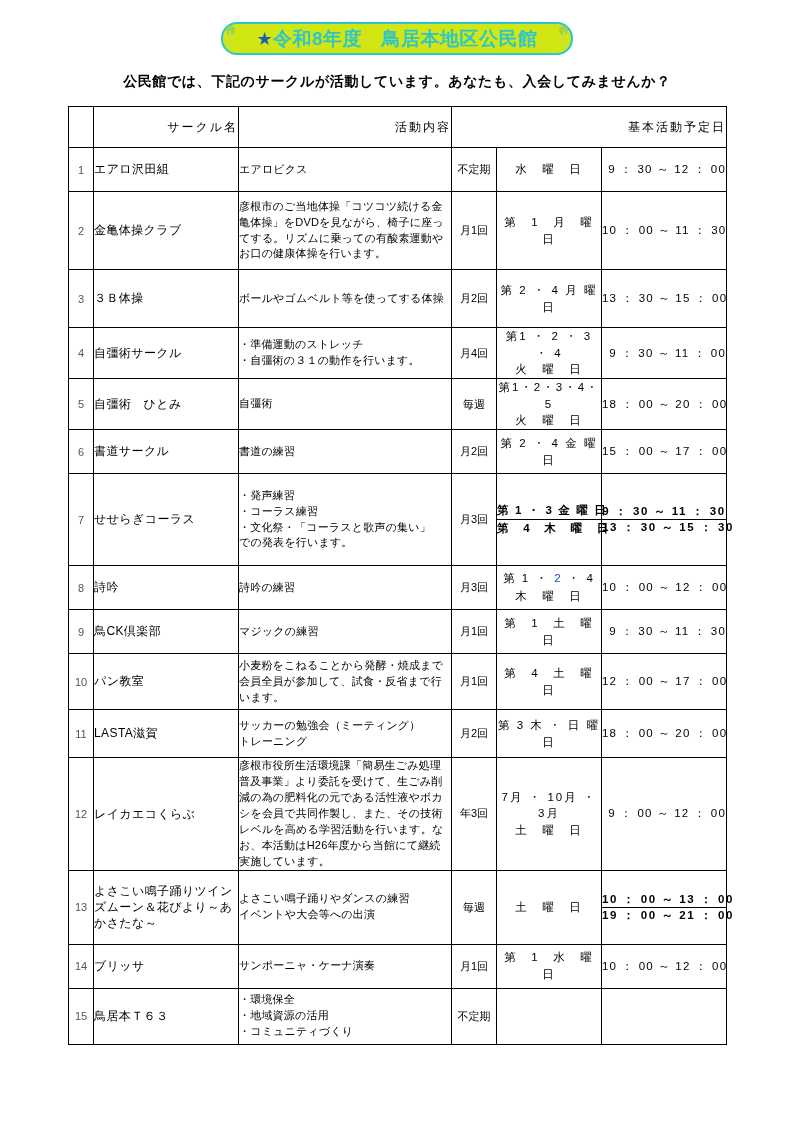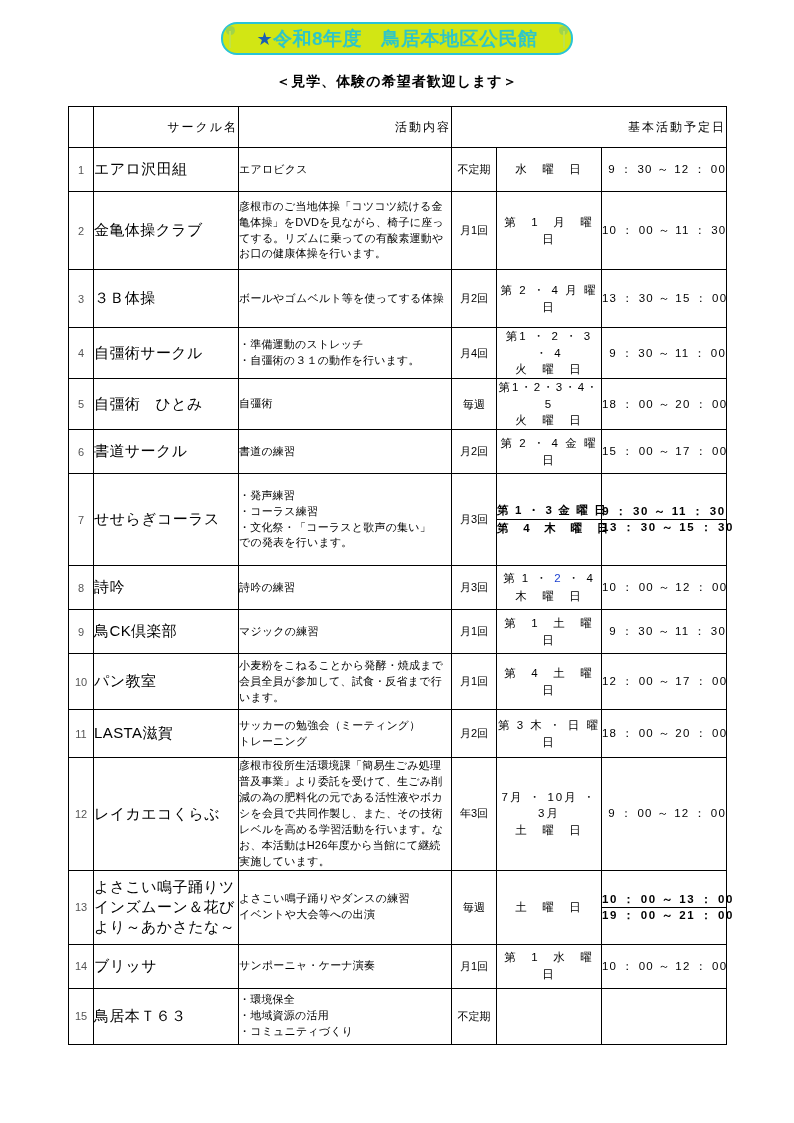--- a/index.html
+++ b/index.html
@@ -117,21 +117,21 @@
   .hdr .hdr-blank { border-top: 1px solid #000; }
 
   
   .cell-no {
     text-align: center;
     font-size: 11px;
     color: #555;
   }
   .cell-name {
     padding: 4px 6px;
-    font-size: 15px;
+    font-size: 12px;
     font-weight: bold;
     line-height: 1.35;
     letter-spacing: 0.4px;
   }
   .cell-desc {
     padding: 5px 6px;
     font-size: 11px;
     font-weight: bold;
     line-height: 1.45;
     letter-spacing: 0.2px;
@@ -188,21 +188,21 @@
   <div class="banner">
     <span class="banner-nub tl"></span>
     <span class="banner-nub tr"></span>
     <span class="banner-edge-l"></span>
     <span class="banner-edge-r"></span>
     <span class="banner-title"><span class="star">★</span><span>令和8年度　鳥居本地区公民館</span></span>
   </div>
 </div>
 
 <div class="subtitle">
-  <span class="line2">＜見学、体験の希望者歓迎します＞</span>
+  <span>公民館では、下記のサークルが活動しています。あなたも、入会してみませんか？</span>
 </div>
 
 <div class="table-wrap">
   <table class="circles">
     <colgroup>
       <col class="c-no">
         <col class="c-name">
         <col class="c-desc">
       <col class="c-freq">
         <col class="c-day">

